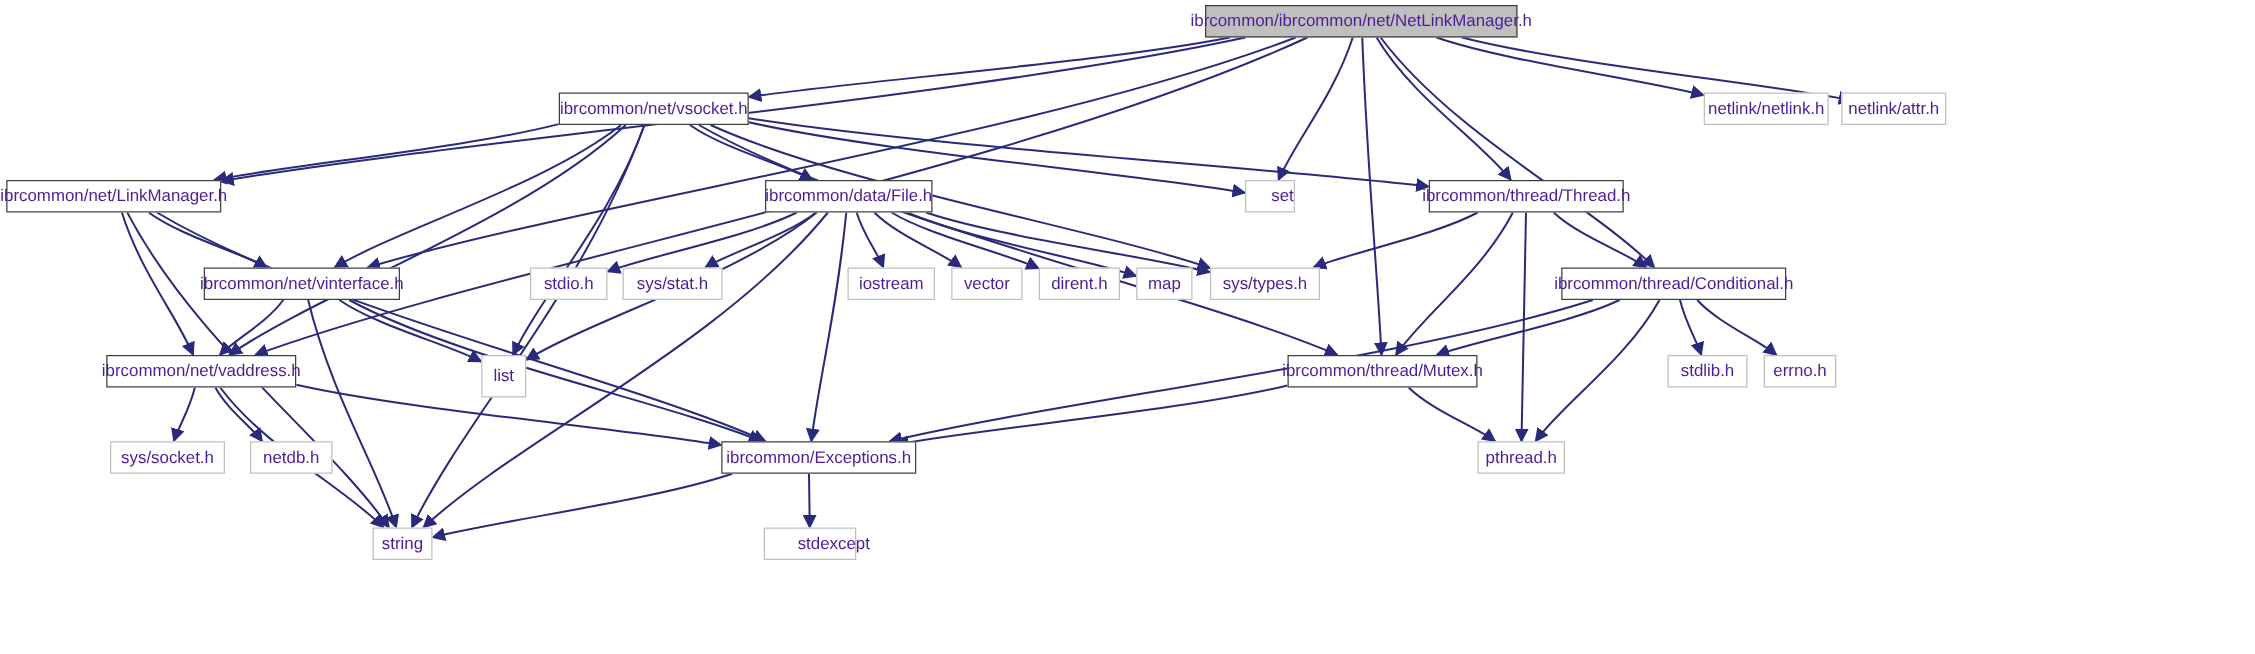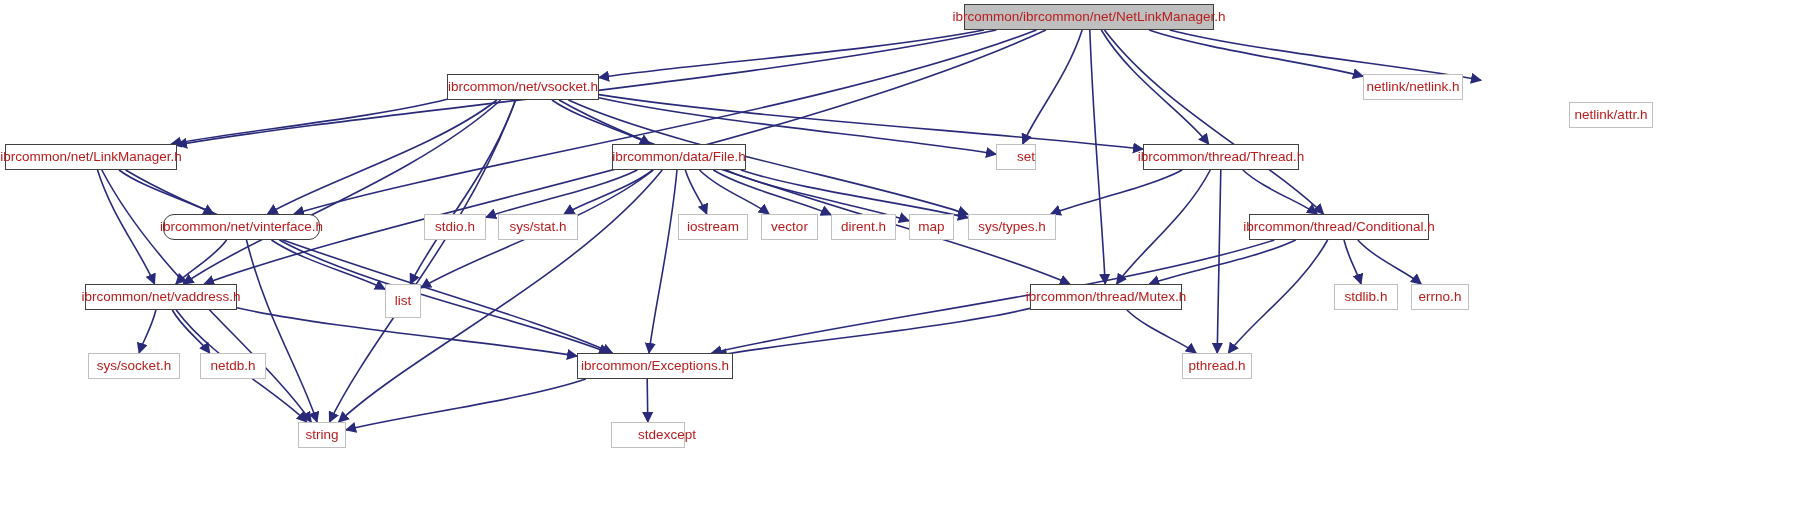--- a/index.html
+++ b/index.html
@@ -1,21 +1,21 @@
 <!DOCTYPE html>
 <html><head>
 <meta charset="utf-8">
 <title>NetLinkManager.h include dependency graph</title>
 <style>
   html,body{margin:0;padding:0;background:#ffffff;}
   body{font-family:"Liberation Sans", sans-serif;}
   #graph{position:relative;width:1804px;height:523px;background:#ffffff;overflow:hidden;}
   #edges{position:absolute;left:0;top:0;width:1804px;height:523px;}
   .node{position:absolute;box-sizing:border-box;display:flex;align-items:center;justify-content:center;
-        background:#ffffff;border:1px solid #c0c0c0;color:#b91c1c;font-size:13.5px;line-height:1;white-space:nowrap;}
+        background:#ffffff;border:1px solid #c0c0c0;color:#4c1d95;font-size:13.5px;line-height:1;white-space:nowrap;}
   .node.internal{border:1px solid #404040;}
   .node.root{background:#bfbfbf;border:1px solid #404040;}
   .node span{display:block;padding:0 2px;}
 </style>
 </head>
 <body>
 
 <div id="graph">
   <svg id="edges" viewBox="0 0 1804 523">
     <defs>
@@ -84,36 +84,36 @@
   <div id="node-layer">
       <div class="node root internal" style="left: 964px; top: 4px; width: 250px; height: 26px;">
         <span>ibrcommon/ibrcommon/net/NetLinkManager.h</span>
       </div>
       <div class="node internal" style="left: 447px; top: 74px; width: 152px; height: 26px;">
         <span>ibrcommon/net/vsocket.h</span>
       </div>
       <div class="node leaf" style="left: 1363px; top: 74px; width: 100px; height: 26px;">
         <span>netlink/netlink.h</span>
       </div>
-      <div class="node leaf" style="left: 1569px; top: 74px; width: 84px; height: 26px; margin-top: 28px;">
+      <div class="node leaf" style="left: 1473px; top: 74px; width: 84px; height: 26px;">
         <span>netlink/attr.h</span>
       </div>
       <div class="node internal" style="left: 5px; top: 144px; width: 172px; height: 26px;">
         <span>ibrcommon/net/LinkManager.h</span>
       </div>
       <div class="node internal" style="left: 612px; top: 144px; width: 134px; height: 26px;">
         <span>ibrcommon/data/File.h</span>
       </div>
       <div class="node leaf" style="left: 996px; top: 144px; width: 40px; height: 26px; padding-left: 20px;">
         <span>set</span>
       </div>
       <div class="node internal" style="left: 1143px; top: 144px; width: 156px; height: 26px;">
         <span>ibrcommon/thread/Thread.h</span>
       </div>
-      <div class="node internal" style="left: 163px; top: 214px; width: 157px; height: 26px; border-radius: 11px;">
+      <div class="node internal" style="left: 163px; top: 214px; width: 157px; height: 26px;">
         <span>ibrcommon/net/vinterface.h</span>
       </div>
       <div class="node leaf" style="left: 424px; top: 214px; width: 62px; height: 26px;">
         <span>stdio.h</span>
       </div>
       <div class="node leaf" style="left: 498px; top: 214px; width: 80px; height: 26px;">
         <span>sys/stat.h</span>
       </div>
       <div class="node leaf" style="left: 678px; top: 214px; width: 70px; height: 26px;">
         <span>iostream</span>

